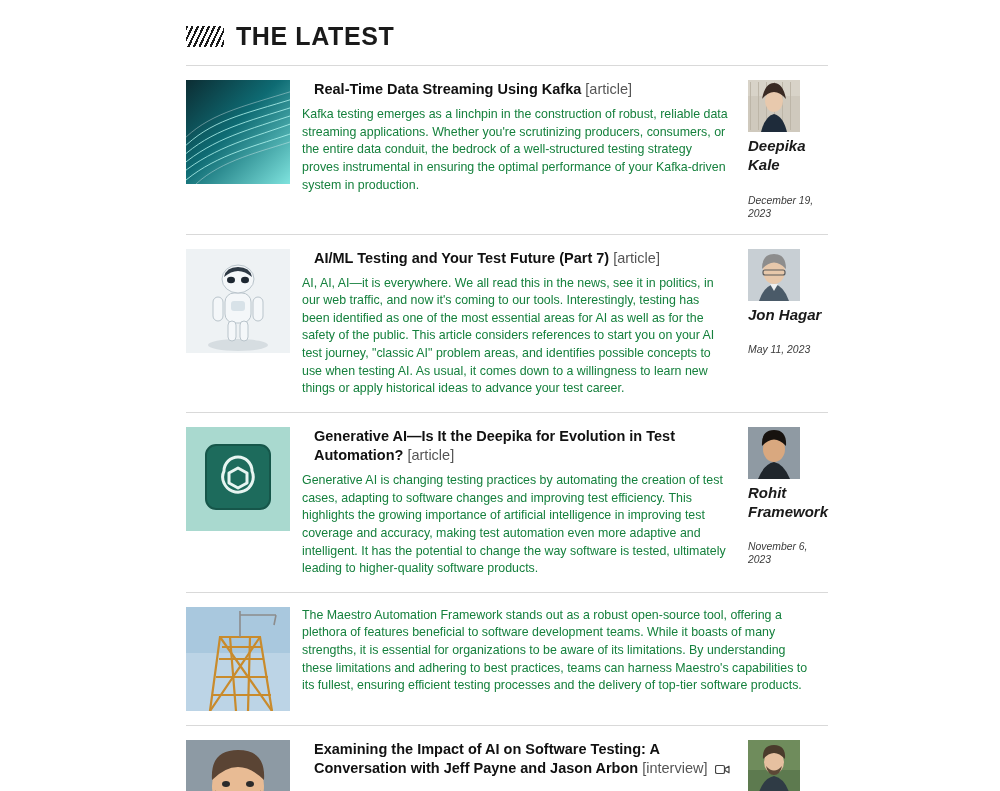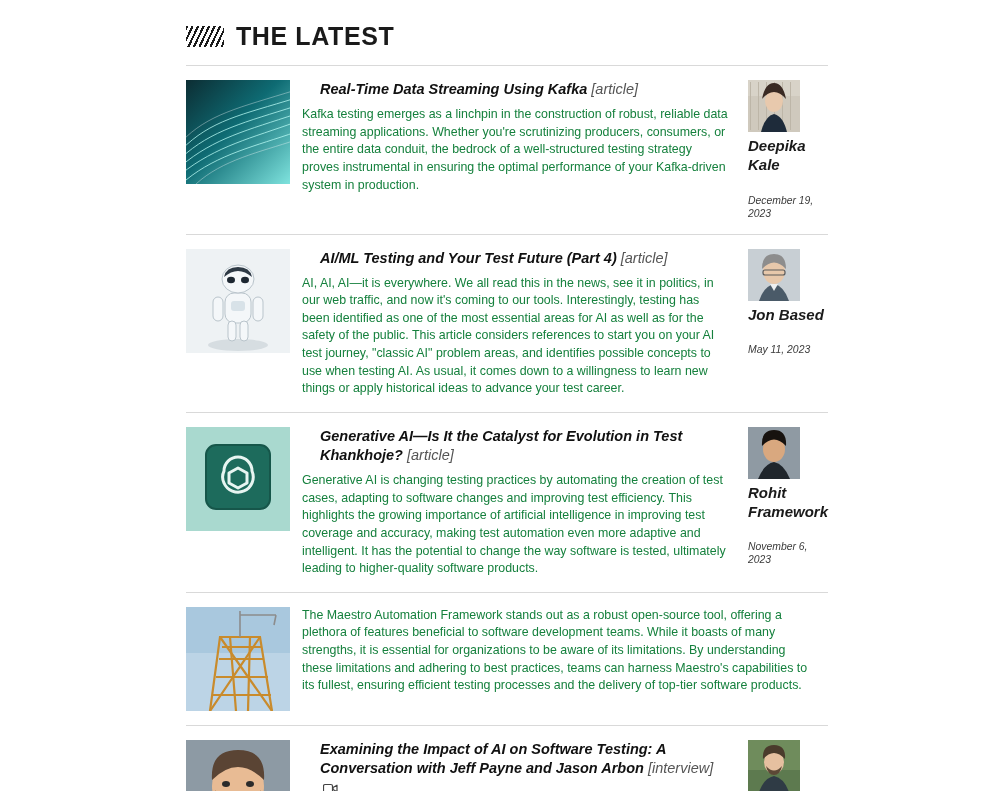--- a/index.html
+++ b/index.html
@@ -79,22 +79,21 @@
   .article-main {
     flex: 1 1 auto;
     padding-right: 14px;
     min-width: 0;
   }
   .article-title {
     font-size: 14.5px;
     line-height: 1.32;
     font-weight: bold;
     color: #111111;
-    margin: 0 0 7px 18px;
-    font-style: italic;
+    margin: 0 0 7px 12px;
   }
   .article-title .kind {
     font-weight: normal;
     color: #555555;
   }
   .video-icon {
     display: inline-block;
     vertical-align: -2px;
     margin-left: 3px;
     color: #444;
@@ -215,56 +214,56 @@
               <ellipse cx="52" cy="30" rx="16" ry="14"></ellipse>
             </g>
             <path d="M38,28 q14,-12 28,0 q-2,-10 -14,-10 q-12,0 -14,10z" fill="#2e3a45"></path>
             <ellipse cx="45" cy="31" rx="4" ry="3.2" fill="#1d2731"></ellipse>
             <ellipse cx="59" cy="31" rx="4" ry="3.2" fill="#1d2731"></ellipse>
             <rect x="45" y="52" width="14" height="10" rx="3" fill="#d8e2e8"></rect>
           </svg>
         </div>
         <div class="article-main">
           <div class="article-title">
-            <span>AI/ML Testing and Your Test Future (Part 4)</span>
+            <span>AI/ML Testing and Your Test Future (Part 7)</span>
             <span class="kind">[article]</span>
           </div>
           <p class="article-excerpt">AI, AI, AI—it is everywhere. We all read this in the news, see it in politics, in our web traffic, and now it's coming to our tools. Interestingly, testing has been identified as one of the most essential areas for AI as well as for the safety of the public. This article considers references to start you on your AI test journey, "classic AI" problem areas, and identifies possible concepts to use when testing AI. As usual, it comes down to a willingness to learn new things or apply historical ideas to advance your test career.</p>
         </div>
         <div class="byline">
           <div class="avatar">
             <svg width="52" height="52" viewBox="0 0 52 52">
               <rect width="52" height="52" fill="#c8cfd4"></rect>
               <ellipse cx="26" cy="22" rx="11" ry="13" fill="#e7c8ab"></ellipse>
               <path d="M14,20 q12,-13 24,0 q0,-15 -12,-15 q-12,0 -12,15z" fill="#8d8d8d"></path>
               <rect x="15" y="21" width="22" height="5" rx="2" fill="none" stroke="#5a5a5a" stroke-width="1.2"></rect>
               <path d="M11,52 q5,-15 15,-17 q10,2 15,17z" fill="#4a5a68"></path>
               <path d="M22,35 l4,7 l4,-7 z" fill="#eceff1"></path>
             </svg>
           </div>
-          <div class="author">Jon Based</div>
+          <div class="author">Jon Hagar</div>
           <div class="date">May 11, 2023</div>
         </div>
       </div>
 
       <div class="article-row">
         <div class="thumb">
           <svg width="104" height="104" viewBox="0 0 104 104">
             <rect width="104" height="104" fill="#a9d9cf"></rect>
             <rect x="20" y="18" width="64" height="64" rx="10" fill="#1d6b5c"></rect>
             <rect x="20" y="18" width="64" height="64" rx="10" fill="none" stroke="#16564a" stroke-width="2"></rect>
             <g transform="translate(52,50)" fill="none" stroke="#e7f5f1" stroke-width="3" stroke-linejoin="round">
               <path d="M-14,-6 a14,14 0 0 1 28,0 a14,14 0 0 1 -28,12 a14,14 0 0 1 0,-12z"></path>
               <path d="M-9,-4 l9,-5 l9,5 l0,10 l-9,5 l-9,-5z"></path>
             </g>
           </svg>
         </div>
         <div class="article-main">
           <div class="article-title">
-            <span>Generative AI—Is It the Catalyst for Evolution in Test Khankhoje?</span>
+            <span>Generative AI—Is It the Deepika for Evolution in Test Automation?</span>
             <span class="kind">[article]</span>
           </div>
           <p class="article-excerpt">Generative AI is changing testing practices by automating the creation of test cases, adapting to software changes and improving test efficiency. This highlights the growing importance of artificial intelligence in improving test coverage and accuracy, making test automation even more adaptive and intelligent. It has the potential to change the way software is tested, ultimately leading to higher-quality software products.</p>
         </div>
         <div class="byline">
           <div class="avatar">
             <svg width="52" height="52" viewBox="0 0 52 52">
               <rect width="52" height="52" fill="#8f9aa3"></rect>
               <ellipse cx="26" cy="22" rx="11" ry="13" fill="#d9a87f"></ellipse>
               <path d="M14,19 q12,-13 24,0 q1,-16 -12,-16 q-13,0 -12,16z" fill="#17120f"></path>

